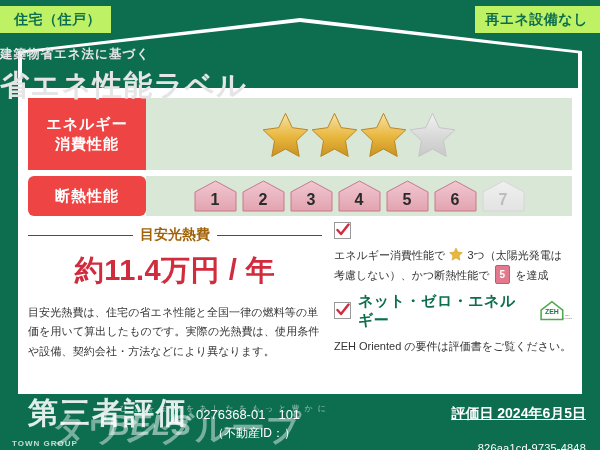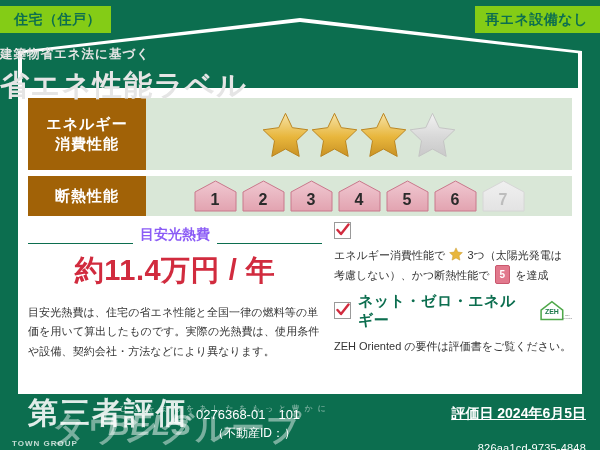--- a/index.html
+++ b/index.html
@@ -5,21 +5,21 @@
   * { margin:0; padding:0; box-sizing:border-box; }
   body {
     width:600px; height:450px; overflow:hidden;
     font-family:"Liberation Sans", sans-serif;
     background:#0a6b4b;
   }
   #label { position:relative; width:600px; height:450px; background:#0c6e4f; }
 
   
   .corner-badge{
-    position:absolute; top:6px; background:#84cc16; color:#0c6e4f;
+    position:absolute; top:6px; background:#bef264; color:#0c6e4f;
     font-weight:bold; font-size:14px; letter-spacing:0.5px;
     padding:6px 10px 7px; line-height:1;
   }
   .corner-badge.left { left:0; padding-left:14px; }
   .corner-badge.right{ right:0; padding-right:12px; }
 
   
   .roof{
     position:absolute; left:18px; right:18px; top:18px; height:72px;
     background:#ffffff;
@@ -41,26 +41,26 @@
   .card{
     position:absolute; left:18px; right:18px; top:88px; bottom:56px;
     background:#ffffff;
   }
 
   
   .perf-row{ display:flex; margin:0 10px; }
   .perf-row.r1{ padding-top:10px; }
   .perf-row.r2{ padding-top:6px; }
   .perf-label{
-    width:118px; background:#a16207; color:#fff; font-weight:bold;
+    width:118px; background:#ef4444; color:#fff; font-weight:bold;
     display:flex; flex-direction:column; align-items:center; justify-content:center;
     font-size:15px; line-height:1.35; letter-spacing:1px;
   }
   .perf-label.tall{ height:72px; }
-  .perf-label.short{ height:40px; }
+  .perf-label.short{ height:40px;border-radius:6px; }
   .perf-body{
     flex:1; background:#d9e7d7;
     display:flex; align-items:center; justify-content:center;
   }
   .perf-body.tall{ height:72px; }
   .perf-body.short{ height:40px; }
 
   
   .stars{ display:flex; align-items:center; gap:0px; }
   .star{ width:49px; height:47px; display:block; }
@@ -77,22 +77,22 @@
     color:#2a2a2a; padding-bottom:3px; font-family:"Liberation Sans", sans-serif;
   }
   .house.off span{ color:#bdbdbd; }
 
   
   .lower{ display:flex; margin:6px 10px 0; }
   .lower-left{ width:300px; padding-right:6px; }
   .lower-right{ flex:1; padding-left:6px; }
 
   .cost-head{
-    display:flex; align-items:flex-end; justify-content:center; gap:7px;
-    color:#8b5cf6; font-weight:bold; font-size:14px; margin-top:4px;
+    display:flex; align-items:center; justify-content:center; gap:7px;
+    color:#a16207; font-weight:bold; font-size:14px; margin-top:4px;
   }
   .cost-head .rule{ flex:1; height:1px; background:#0c6e4f; }
   .cost-val{
     text-align:center; color:#d12b3e; font-weight:bold;
     font-size:29px; letter-spacing:0.5px; margin-top:7px;
   }
   .note{
     margin-top:12px; font-size:11px; line-height:1.75; color:#333;
     letter-spacing:0.1px;
   }

